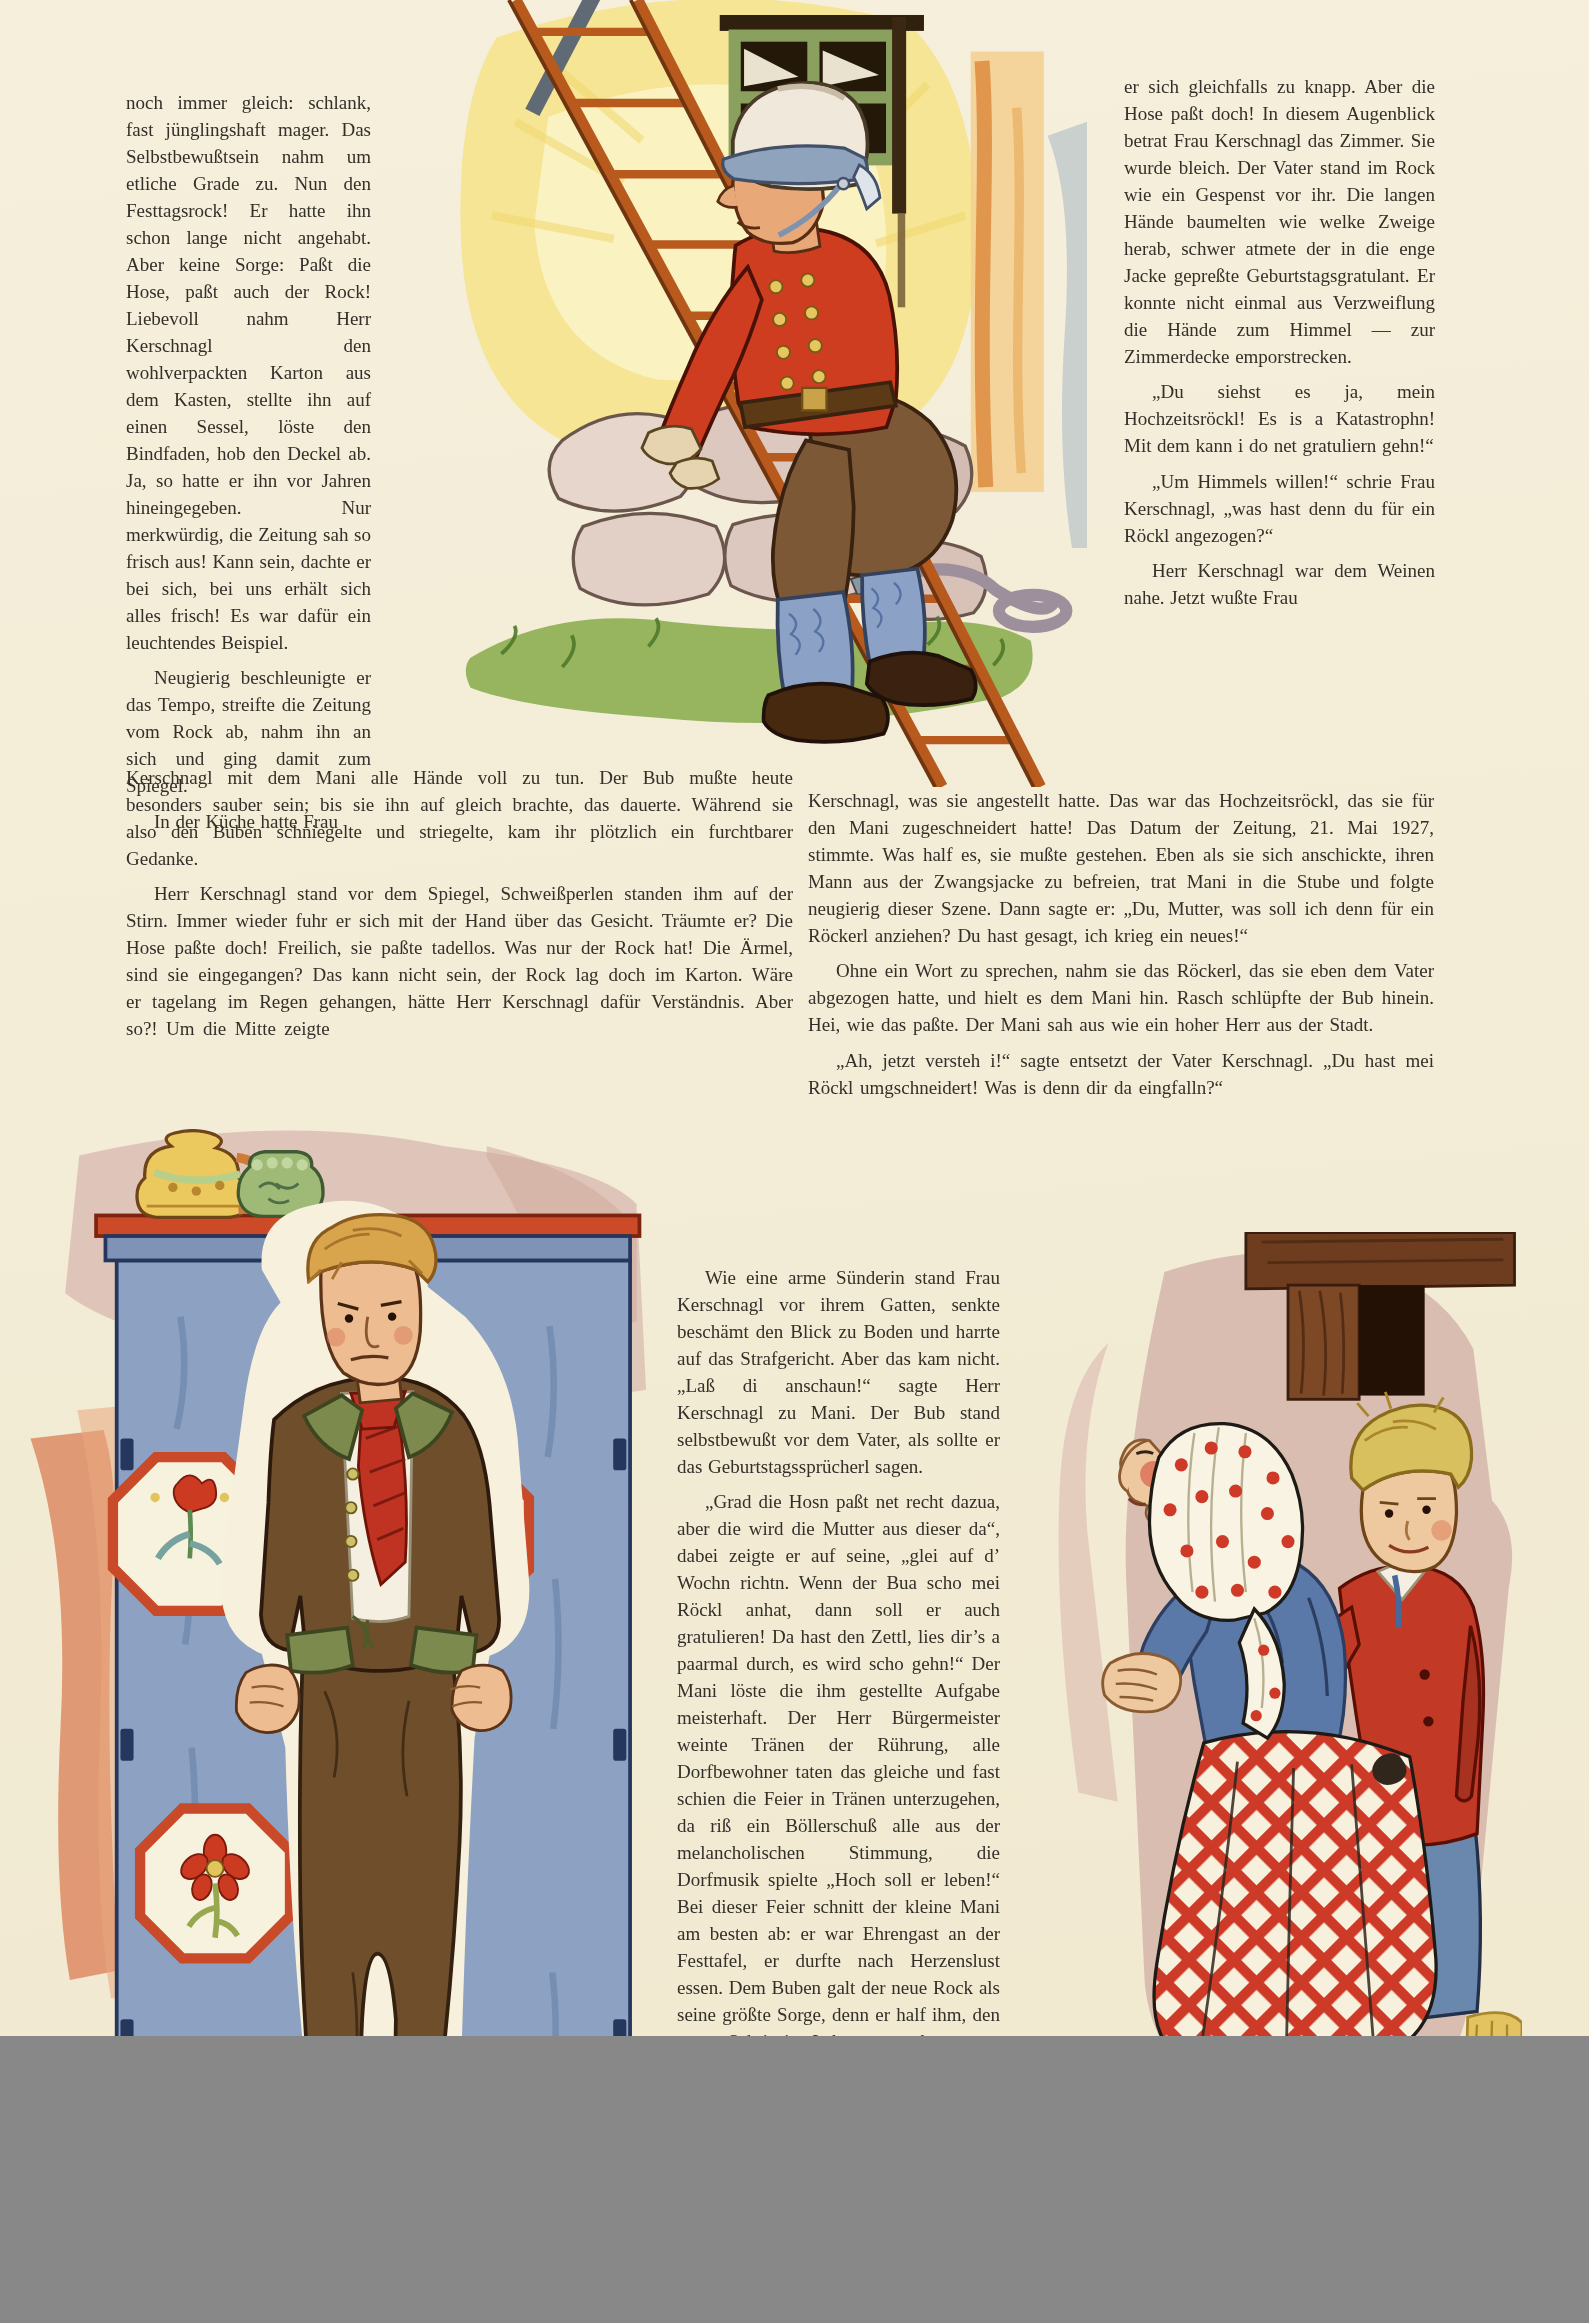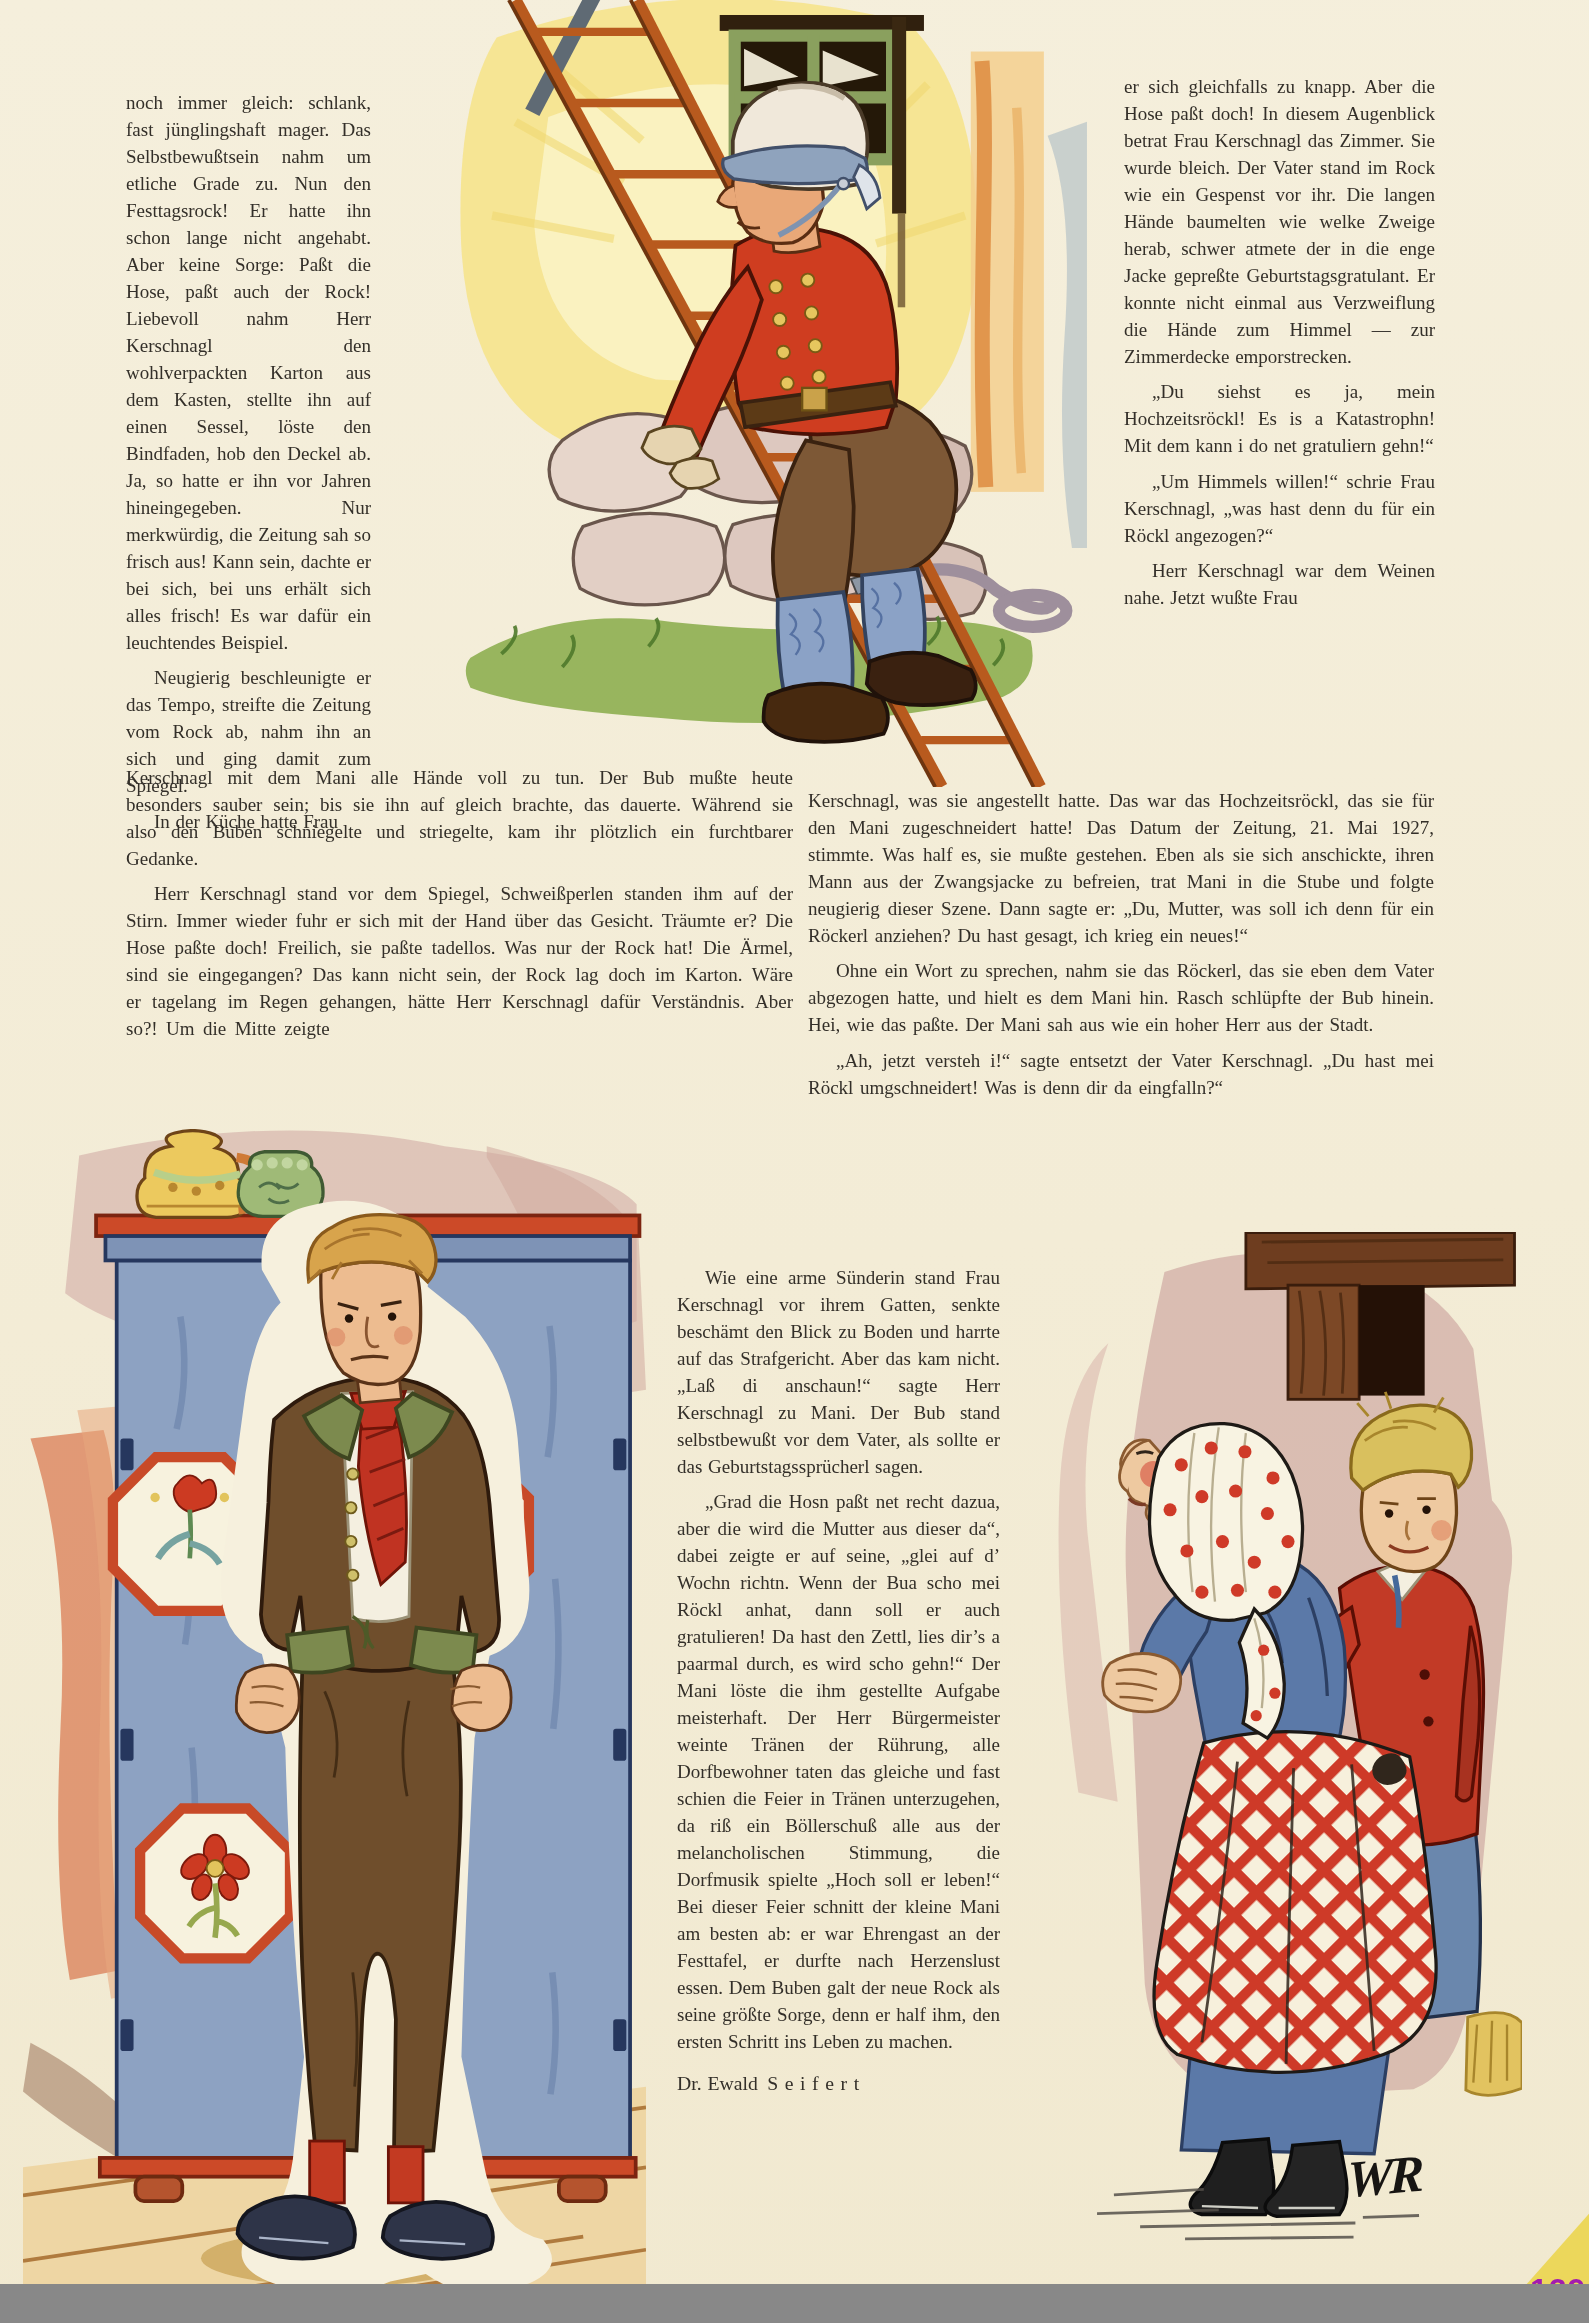--- a/index.html
+++ b/index.html
@@ -1,17 +1,17 @@
 <!DOCTYPE html>
 <html lang="de" style="font-size:15px"><head>
 <meta charset="utf-8">
 <style>
   html,body{margin:0;padding:0;background:#888;}
   #page{
-    position:relative;width:1589px;height:2284px;overflow:hidden;
+    position:relative;width:1589px;height:2036px;overflow:hidden;
     background:linear-gradient(175deg,#f5efdc 0%,#f3ecd6 55%,#f1e9d0 100%);
     font-family:"Liberation Serif","DejaVu Serif",serif;color:#332f29;
   }
   .textblock{position:absolute;font-size:19px;line-height:27px;text-align:justify;word-spacing:0.9px;}
   .textblock p{margin:0 0 8.4px 0;}
   .textblock p.ind{text-indent:28px;}
   .textblock p.cont{text-indent:0;}
   #block-left-wide{word-spacing:3.7px;}
   #block-right-wide{word-spacing:1.9px;}
   #author-line{margin-top:15px;font-size:19.7px;}

